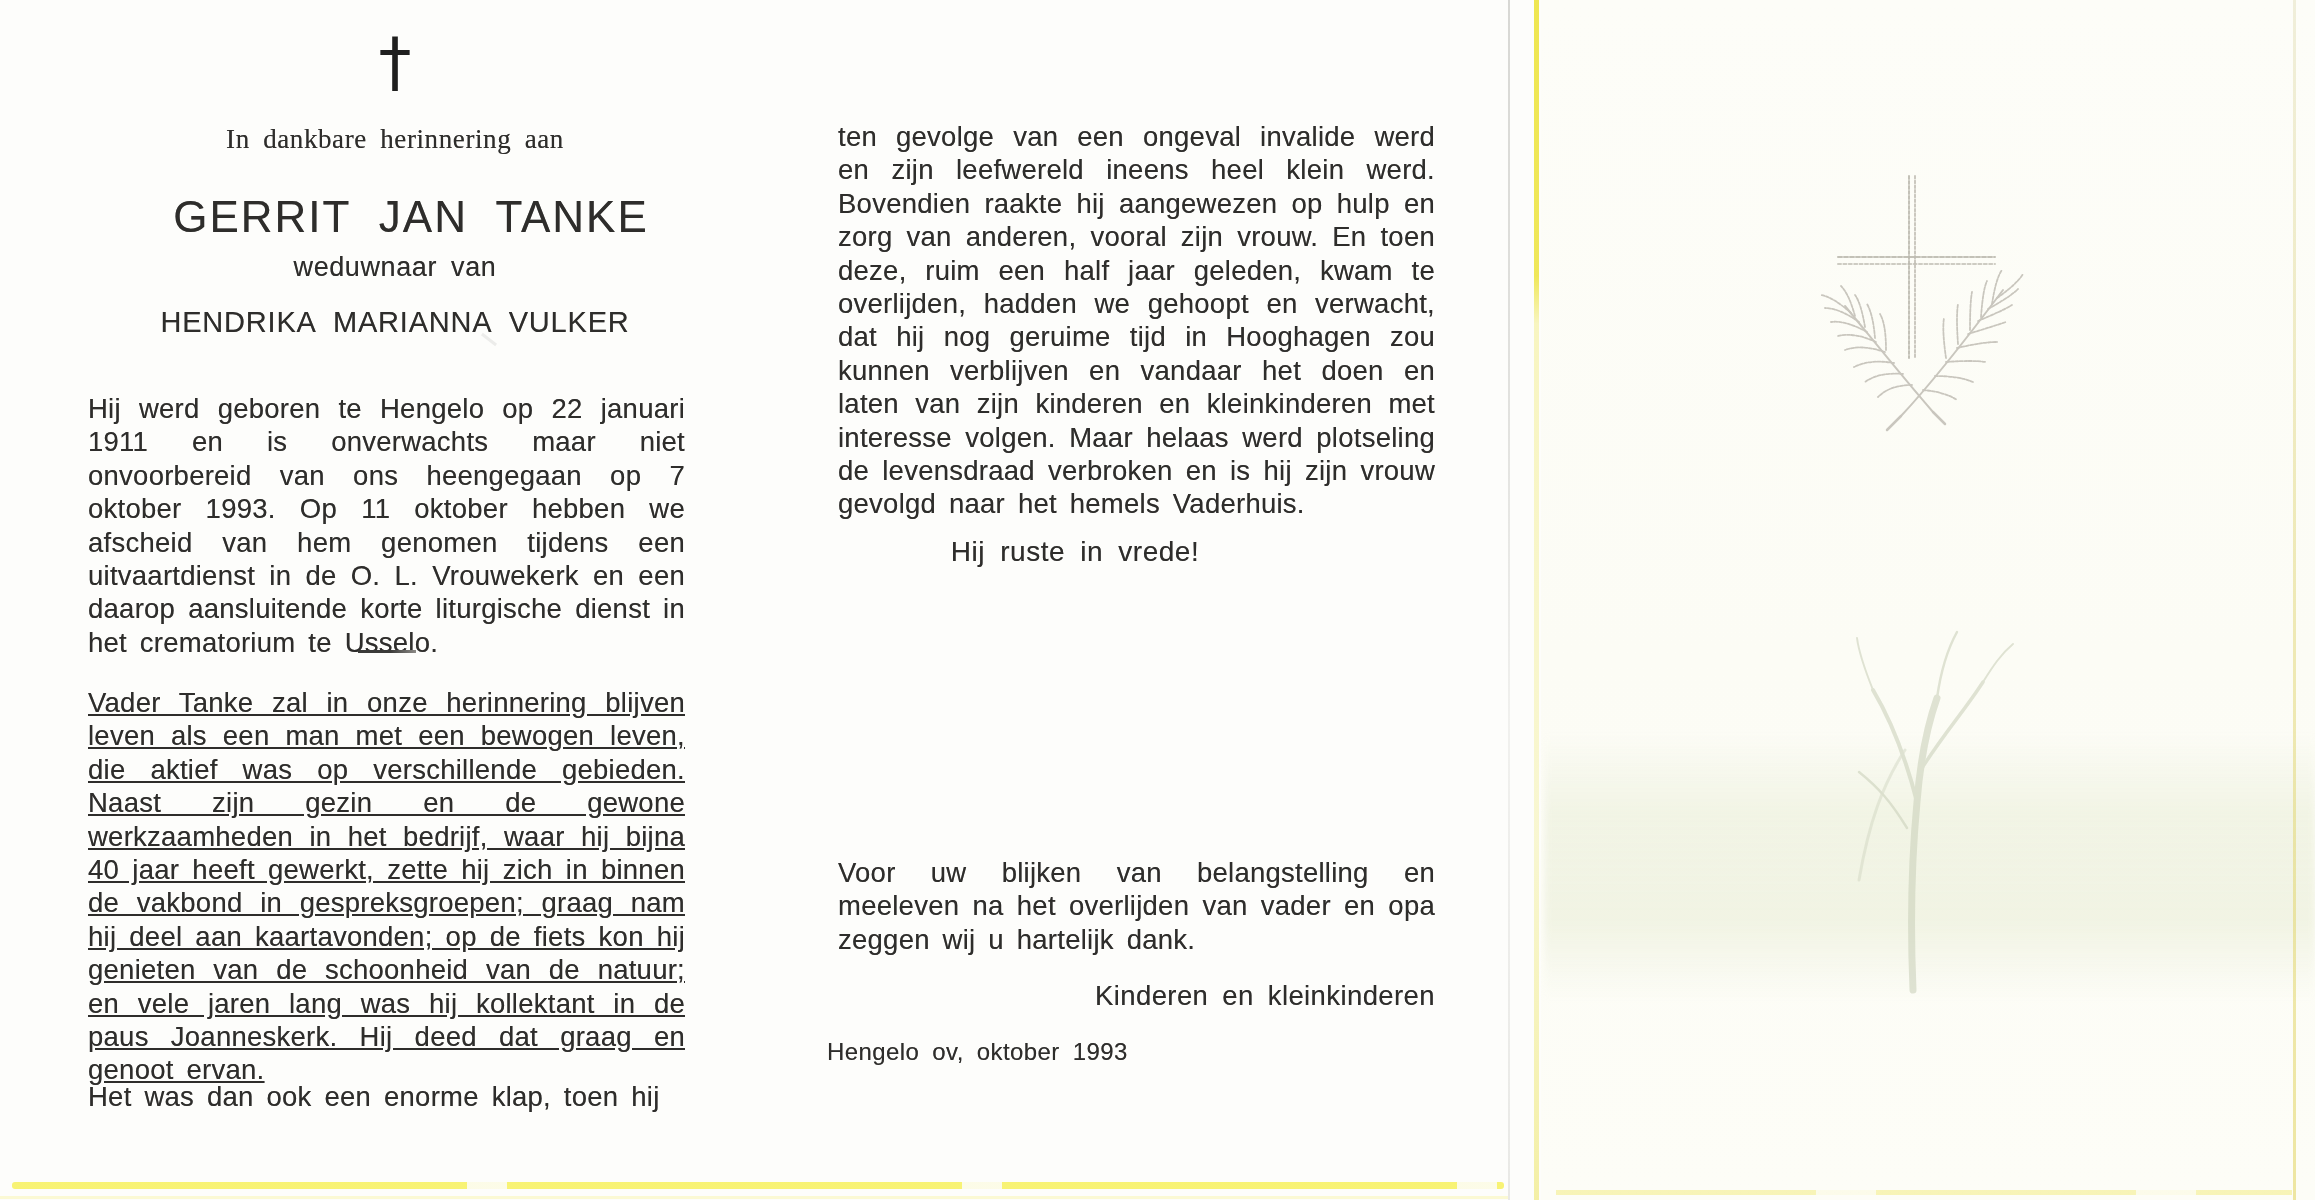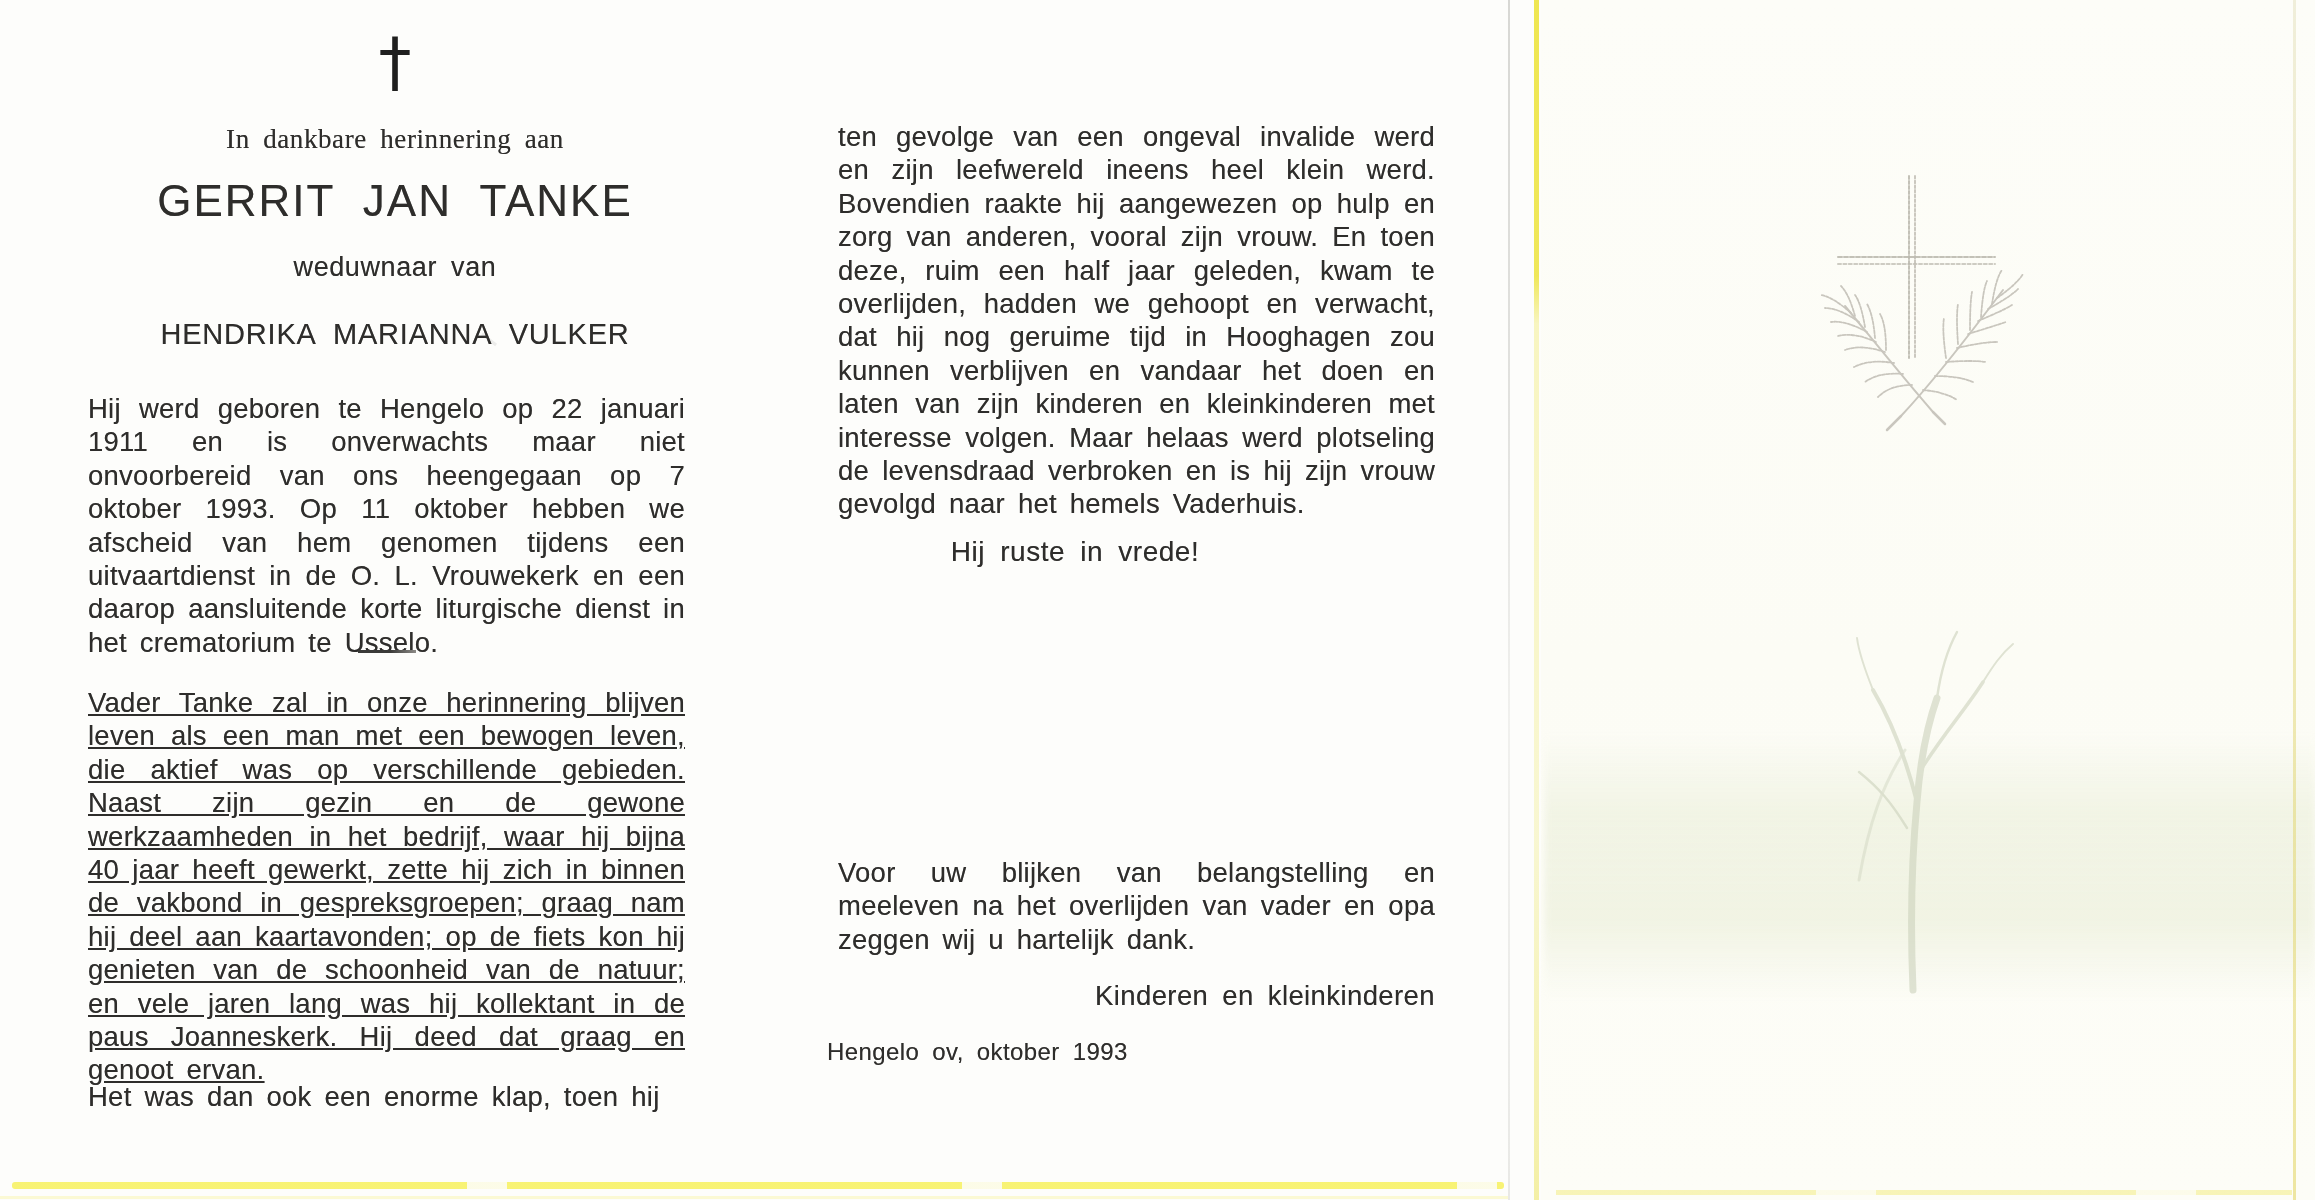--- a/index.html
+++ b/index.html
@@ -31,23 +31,23 @@
     filter: blur(3px);
   }
 
   
   .center-head { position: absolute; left: 0; width: 790px; text-align: center; }
   .cross-glyph {
     top: 30px; font-size: 66px; line-height: 66px; color: #1f1f1e;
     font-family: "DejaVu Sans", sans-serif;
   }
   .intro   { top: 124px; font-size: 27px; letter-spacing: 0.6px; word-spacing: 6px; font-family: Liberation Serif, serif; }
-  .name    { top: 176px; font-size: 44px; font-weight: 400; letter-spacing: 2px; word-spacing: 14px; margin: 0; }
+  .name    { top: 176px; font-size: 44px; font-weight: 400; letter-spacing: 2px; word-spacing: 14px; margin: 16px; }
   .relation{ top: 252px; font-size: 27px; letter-spacing: 0.6px; word-spacing: 6px; }
-  .spouse  { top: 306px; font-size: 29px; letter-spacing: 0.8px; word-spacing: 9px; margin-top: 12px; }
+  .spouse  { top: 306px; font-size: 29px; letter-spacing: 0.8px; word-spacing: 9px; }
 
   .para {
     position: absolute; width: 597px;
     font-size: 27.5px; line-height: 33.4px;
     letter-spacing: 0.25px; word-spacing: 5px;
     text-align: justify; margin: 0;
     text-shadow: 0 0 0.5px rgba(46,45,43,0.55);
   }
   .head-txt { text-shadow: 0 0 0.5px rgba(46,45,43,0.55); }
   .p-left1 { left: 88px;  top: 356px; margin-top: 36px; }

